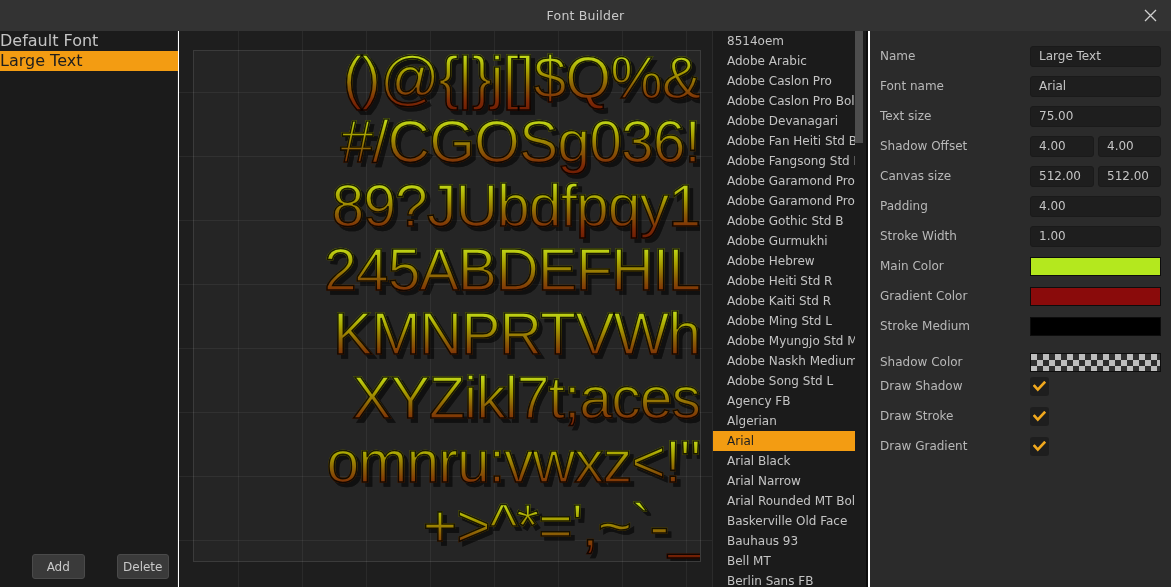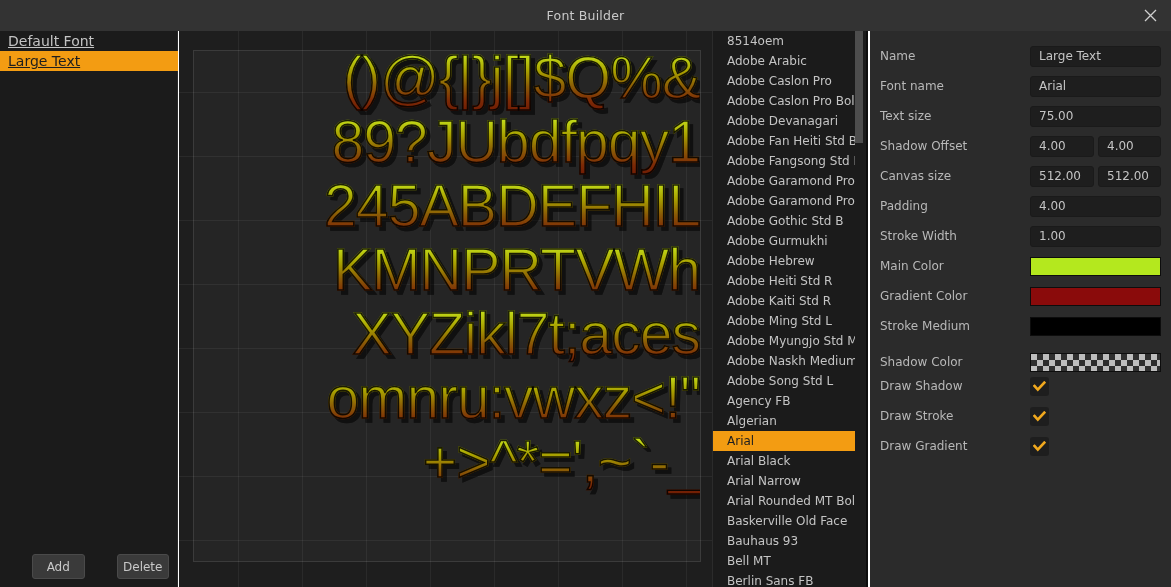--- a/index.html
+++ b/index.html
@@ -28,23 +28,23 @@
   }
   .close-btn svg { display: block; }
 
   
   .left-panel {
     position: absolute; left: 0; top: 31px; width: 178px; height: 556px;
     background: #1b1b1b; border-right: 1px solid #2a2a2a;
   }
   .doc-list { position: absolute; left: 0; top: 0; width: 178px; }
   .doc-item {
-    height: 20px; line-height: 20px; padding-left: 8px;
-    font-size: 14px; color: #c4c4c4; cursor: pointer;
-    white-space: nowrap; overflow: hidden; text-decoration: underline;
+    height: 20px; line-height: 20px; 
+    font-size: 16px; color: #c4c4c4; cursor: pointer;
+    white-space: nowrap; overflow: hidden;
   }
   .doc-item.selected { background: #f39c12; color: #1e1e1e; font-weight: 400; }
 
   .left-buttons {
     position: absolute; left: 0; bottom: 8px; width: 178px;
     display: flex; gap: 9px; padding: 0 9px;
   }
   .btn {
     flex: 1; height: 25px; background: #3a3a3a; border: 1px solid #4a4a4a;
     border-radius: 3px; color: #c8c8c8; font-size: 12px;
@@ -180,20 +180,21 @@
       <div class="btn">Add</div>
       <div class="btn">Delete</div>
     </div>
   </div>
 
   <div class="canvas-area">
     <div class="grid-bg"></div>
     <div class="atlas">
       <div class="atlas-rows">
         <div class="atlas-row">()@{|}j[]$Q%&amp;</div>
+        <div class="atlas-row">#/CGOSg036!</div>
         <div class="atlas-row">89?JUbdfpqy1</div>
         <div class="atlas-row">245ABDEFHIL</div>
         <div class="atlas-row">KMNPRTVWh</div>
         <div class="atlas-row">XYZikl7t;aces</div>
         <div class="atlas-row">omnru:vwxz&lt;!"</div>
         <div class="atlas-row">+&gt;^*=',~`-_</div>
       </div>
     </div>
   </div>
 

